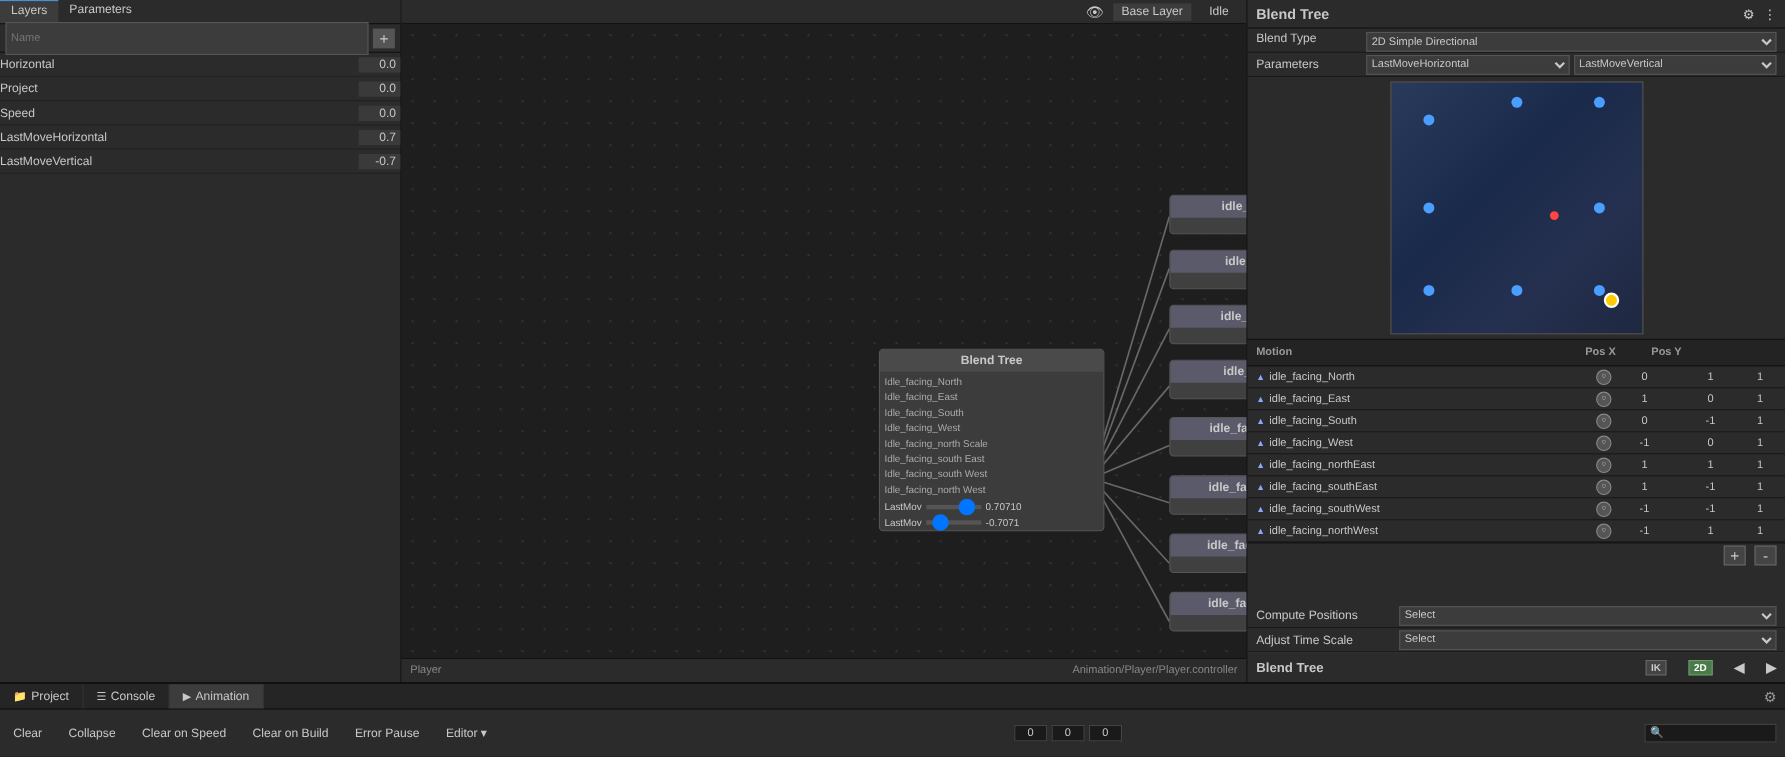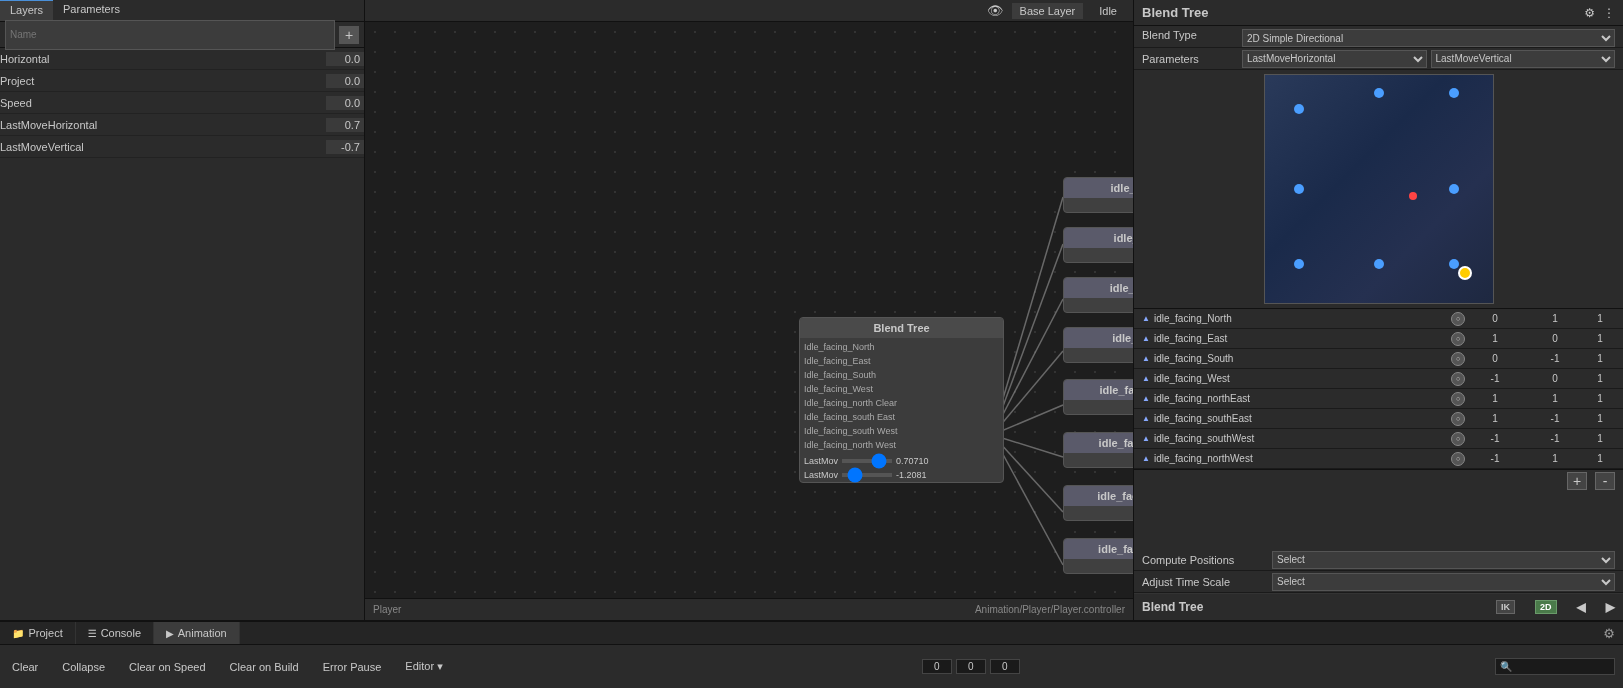--- a/index.html
+++ b/index.html
@@ -166,34 +166,34 @@
         <line x1="634" y1="425" x2="698" y2="543" stroke="#888" stroke-width="1.5" opacity="0.7"></line>
       </svg>
 
       <div class="node blend-tree-node" style="left:434px; top:295px; width:205px;">
         <div class="node-title">Blend Tree</div>
         <div class="node-items">
           <div>Idle_facing_North</div>
           <div>Idle_facing_East</div>
           <div>Idle_facing_South</div>
           <div>Idle_facing_West</div>
-          <div>Idle_facing_north Clear</div>
+          <div>Idle_facing_north Scale</div>
           <div>Idle_facing_south East</div>
           <div>Idle_facing_south West</div>
           <div>Idle_facing_north West</div>
         </div>
         <div class="node-param">
           <span>LastMov</span>
           <input type="range" class="node-slider" min="-1" max="1" step="0.01" value="0.7" style="">
           <span class="node-val">0.70710</span>
         </div>
         <div class="node-param">
           <span>LastMov</span>
           <input type="range" class="node-slider" min="-1" max="1" step="0.01" value="-0.7" style="">
-          <span class="node-val">-1.2081</span>
+          <span class="node-val">-0.7071</span>
         </div>
       </div>
 
       <div class="node anim-node" style="position:absolute; left:698px; top:155px; width:188px;">
         <div class="node-title">idle_facing_North</div>
         <div class="node-sub">Blend Tree</div>
       </div>
       <div class="node anim-node" style="position:absolute; left:698px; top:205px; width:188px;">
         <div class="node-title">idle_facing_East</div>
         <div class="node-sub">Blend Tree</div>
@@ -274,20 +274,27 @@
 
         <div class="blend-dot" style="left:15%; top:15%;"></div>
 
         <div class="blend-dot active" style="left:65%; top:53%;"></div>
 
         <div class="blend-dot target" style="left:88%; top:87%;"></div>
       </div>
     </div>
 
     <div class="motion-table">
+      <div class="motion-header">
+        <span class="motion-header-col motion-col-motion">Motion</span>
+        <span class="motion-header-col motion-col-posx">Pos X</span>
+        <span class="motion-header-col motion-col-posy">Pos Y</span>
+        <span class="motion-header-col motion-col-num"></span>
+        <span class="motion-header-col motion-col-icons" style="width:40px;"></span>
+      </div>
 
       <div class="motion-row">
         <div class="motion-row-name">
           <span class="tri-icon">▲</span>
           <span>idle_facing_North</span>
         </div>
         <div class="motion-row-circle">○</div>
         <div class="motion-row-val">0</div>
         <div class="motion-row-val">1</div>
         <div class="motion-row-num">1</div>

